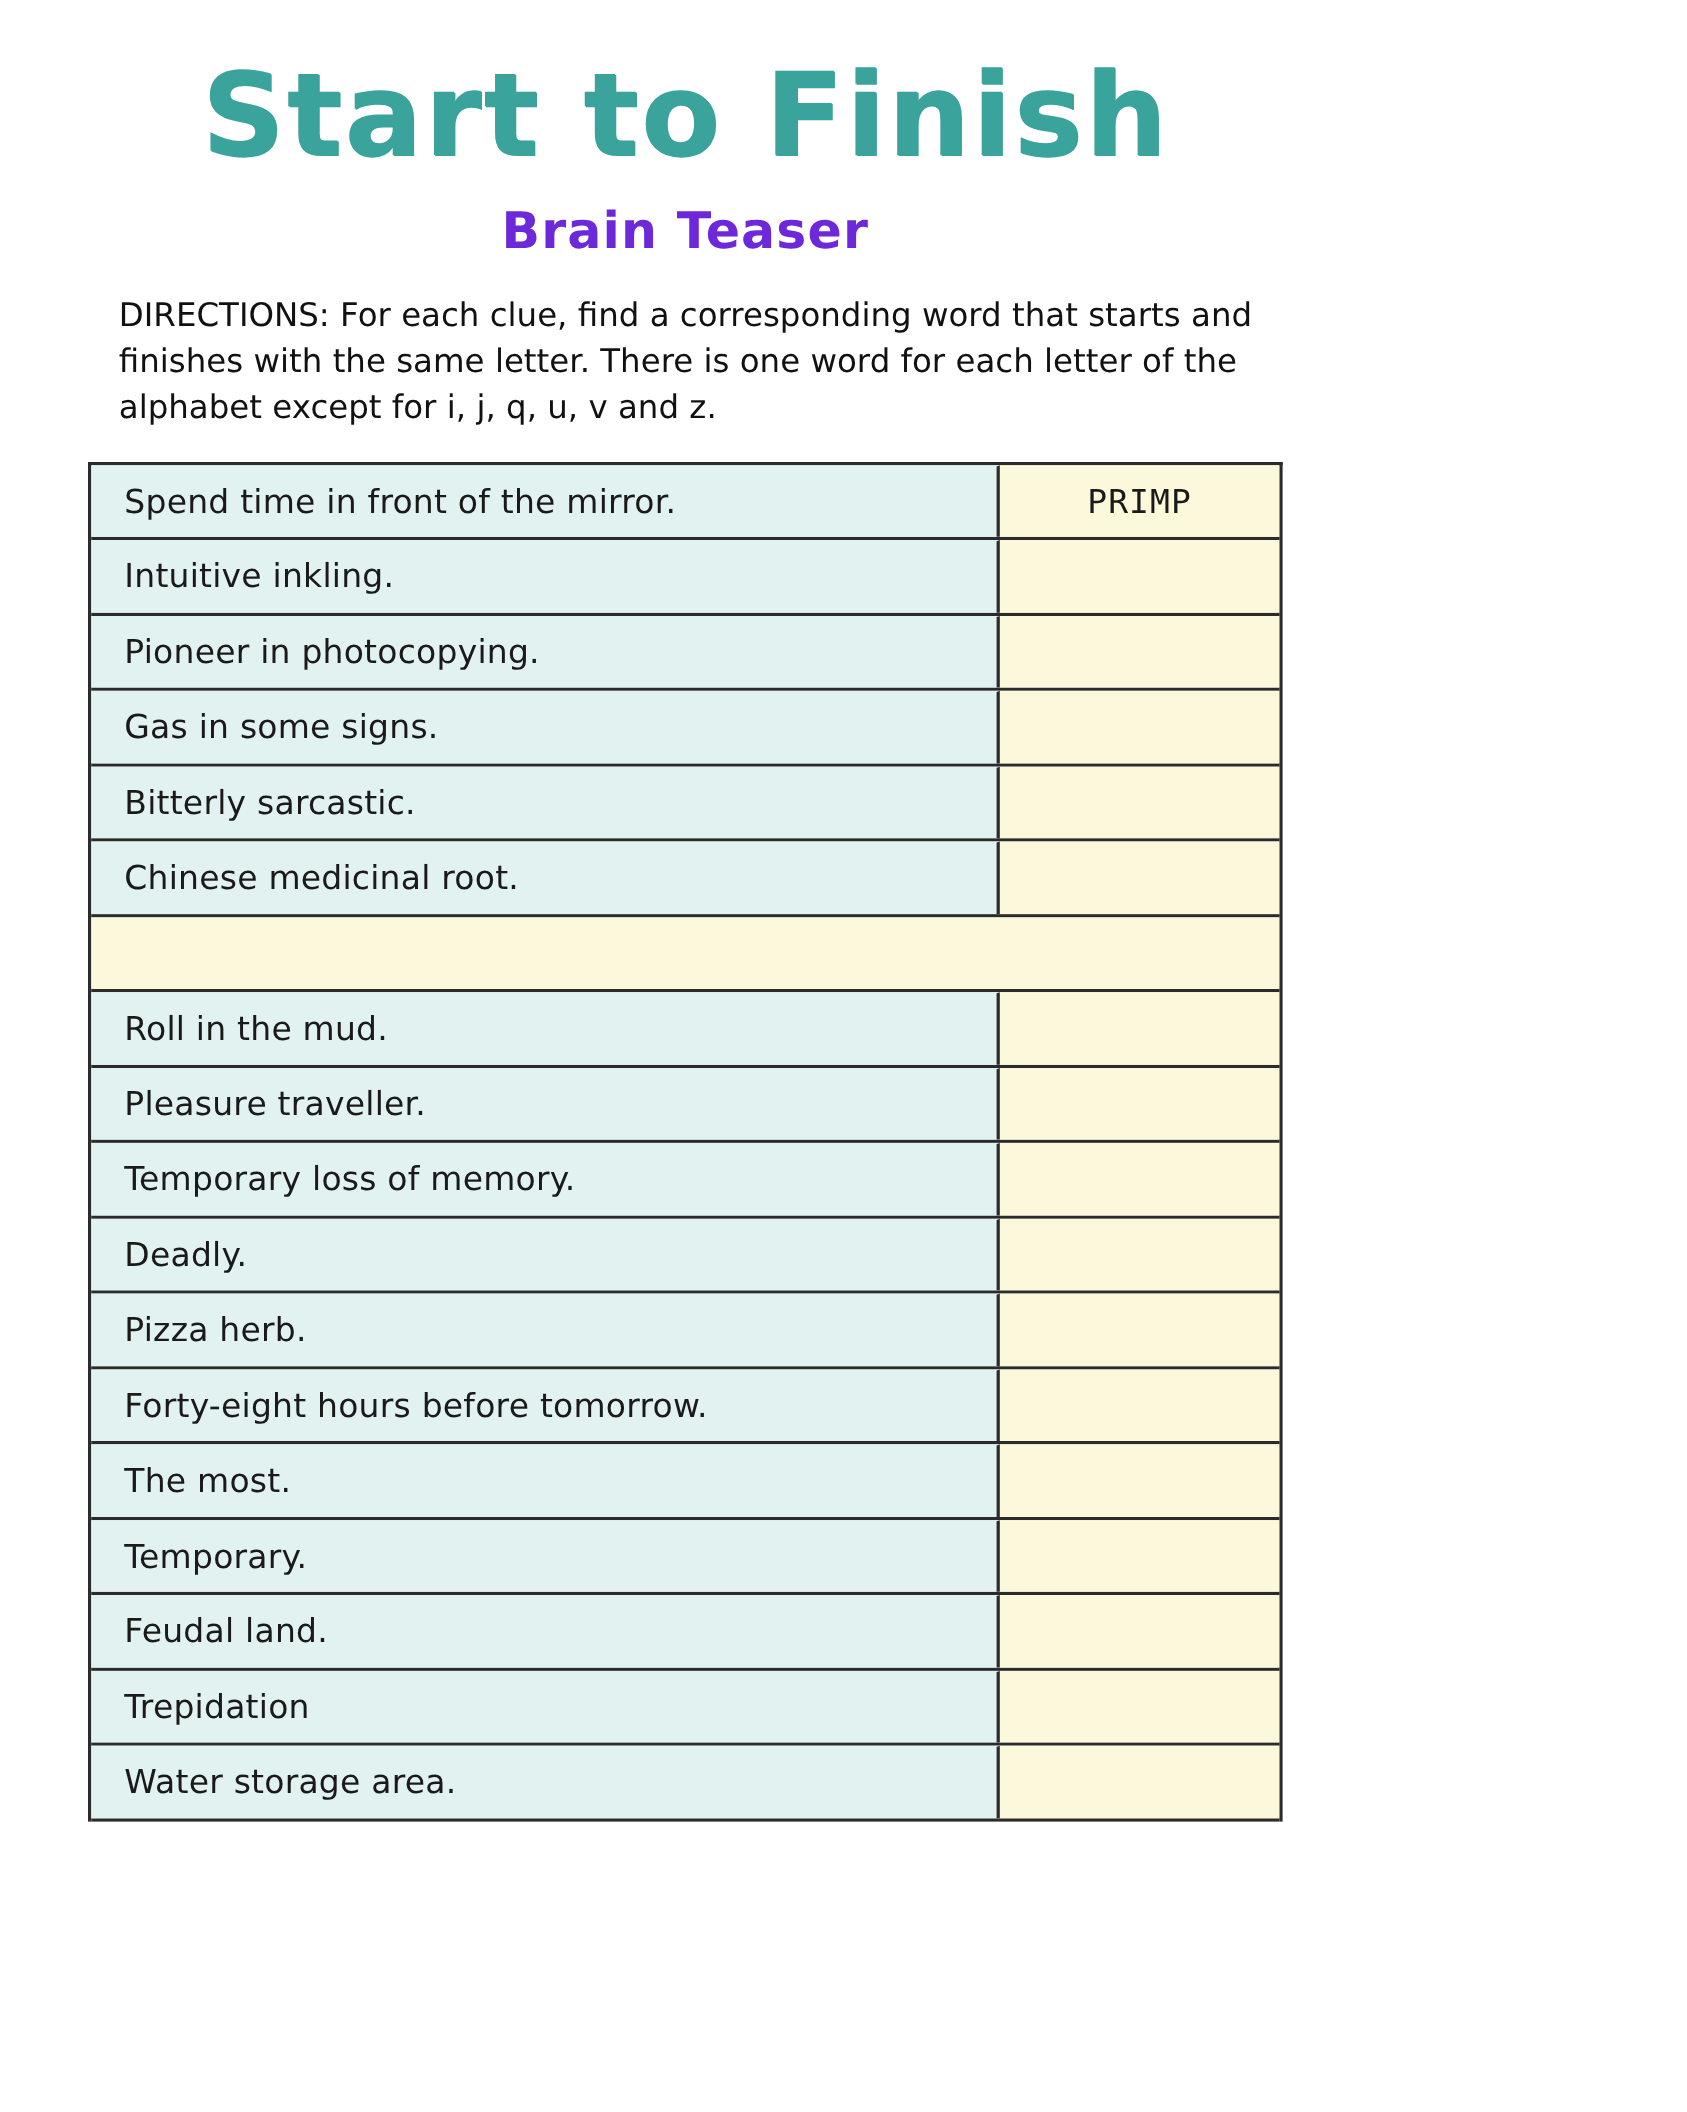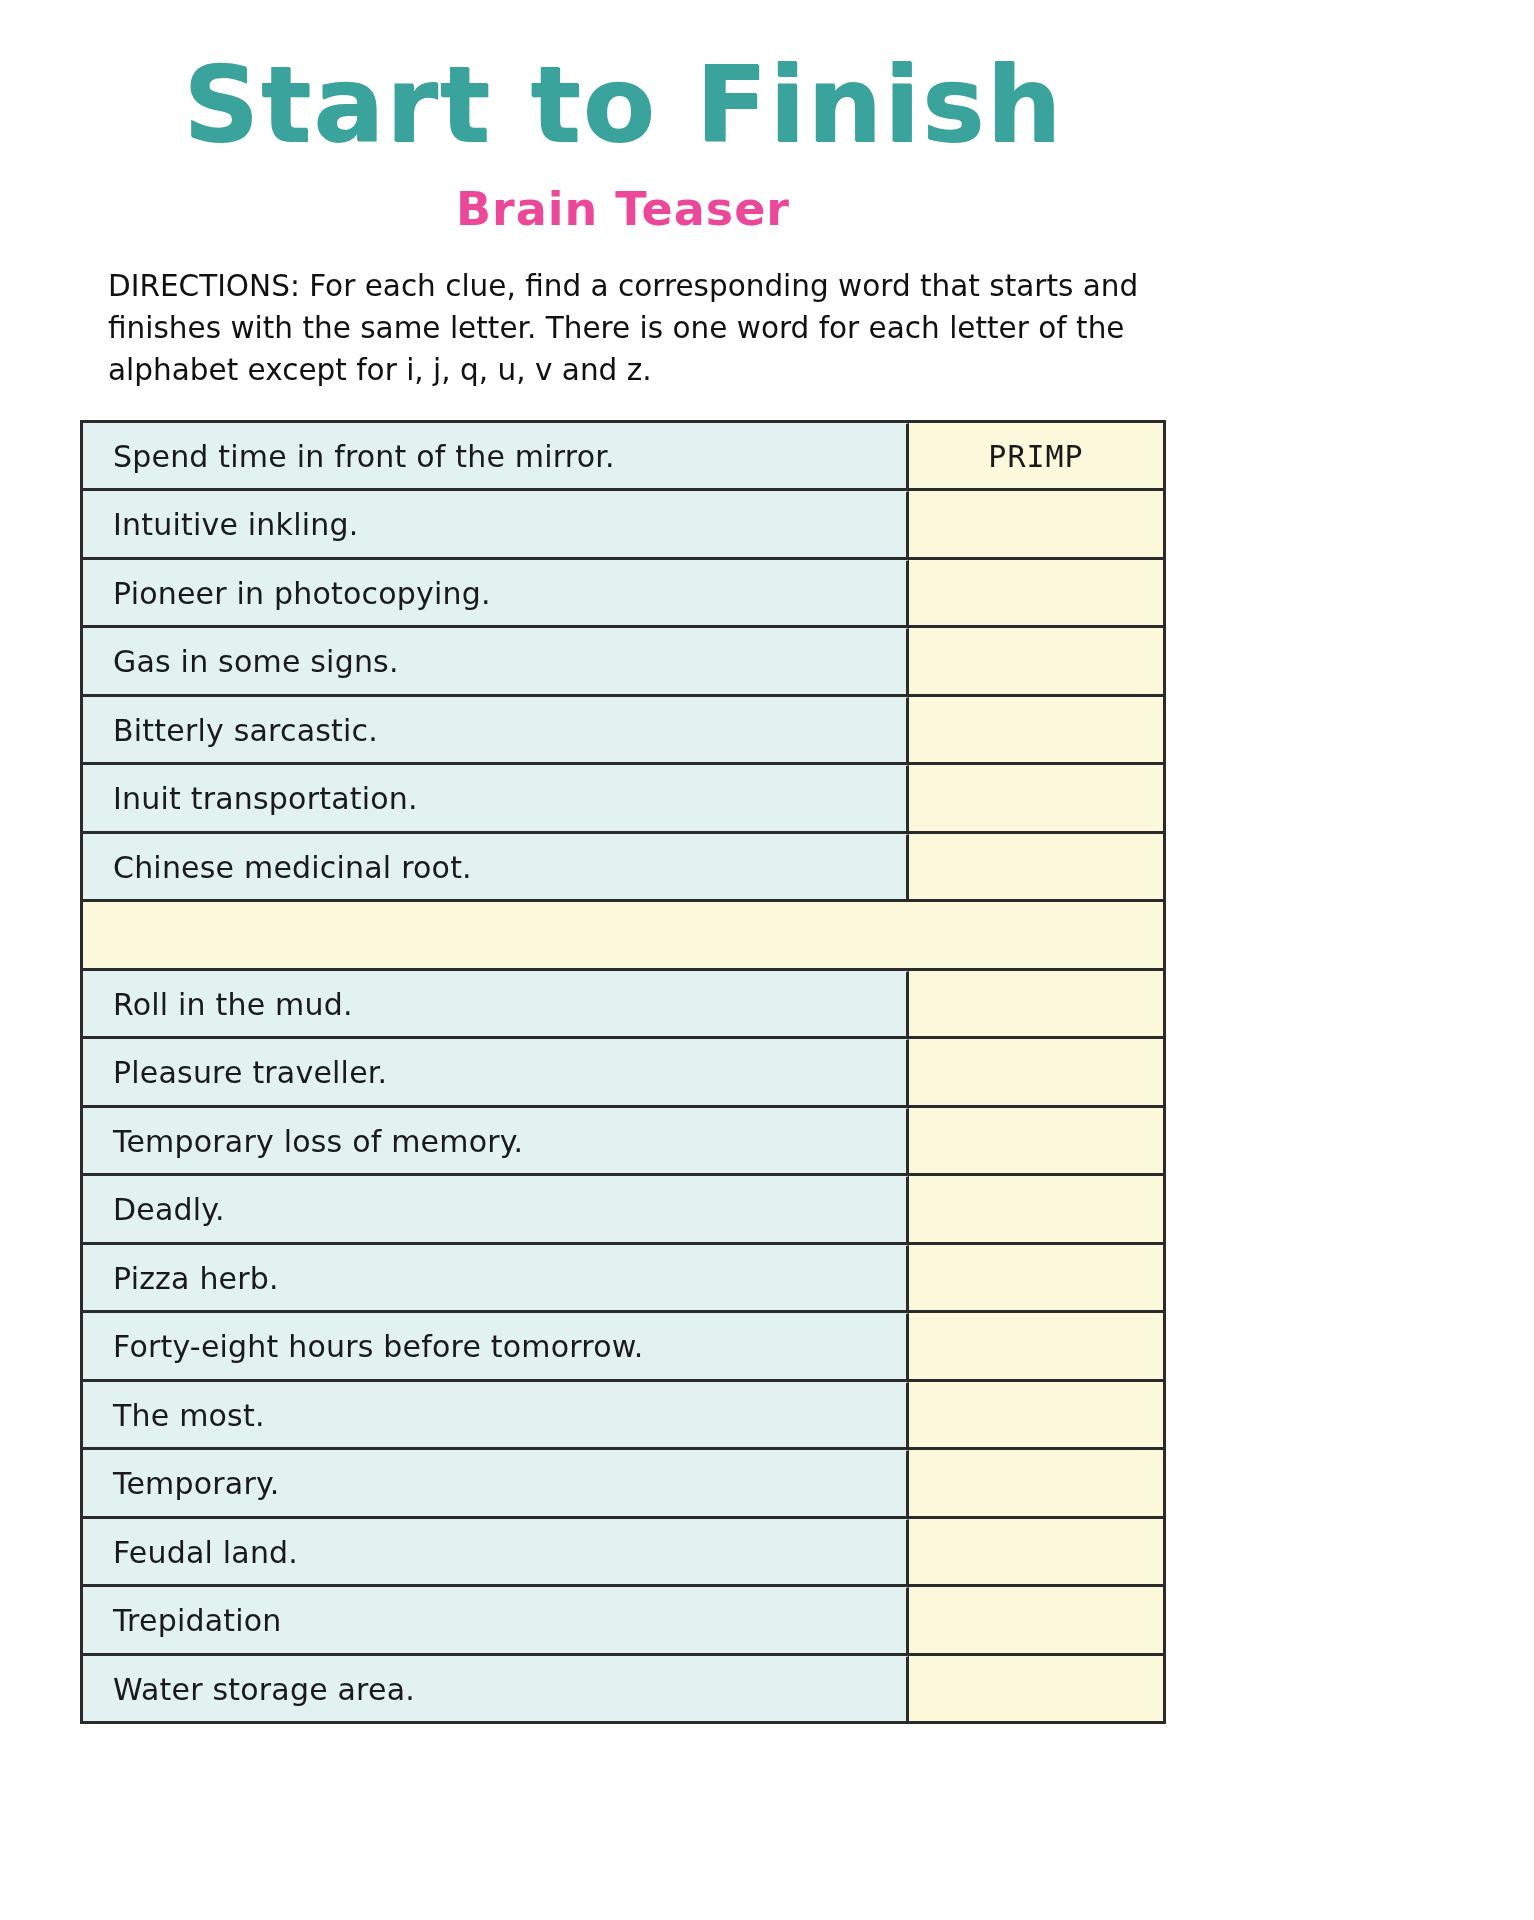--- a/index.html
+++ b/index.html
@@ -29,21 +29,21 @@
     font-size: 105px;
     letter-spacing: 2px;
     line-height: 1.05;
     margin: 10px 0 0 0;
     text-shadow: 1px 1px 0 #3aa39b;
   }
   .subtitle {
     text-align: center;
     font-family: "DejaVu Sans", sans-serif;
     font-size: 46px;
-    color: #ec4899;
+    color: #6d28d9;
     margin: 22px 0 0 0;
     letter-spacing: 1px;
   }
   .directions {
     font-family: "DejaVu Sans", sans-serif;
     font-size: 29.5px;
     line-height: 1.42;
     color: #111;
     margin: 30px 28px 0 38px;
     text-align: left;
@@ -116,24 +116,20 @@
       </div>
       <div class="row">
         <div class="cell-clue">Gas in some signs.</div>
         <div class="cell-answer"></div>
       </div>
       <div class="row">
         <div class="cell-clue">Bitterly sarcastic.</div>
         <div class="cell-answer"></div>
       </div>
       <div class="row">
-        <div class="cell-clue">Inuit  transportation.</div>
-        <div class="cell-answer"></div>
-      </div>
-      <div class="row">
         <div class="cell-clue">Chinese medicinal root.</div>
         <div class="cell-answer"></div>
       </div>
       <div class="row">
         <div class="cell-answer"></div>
       </div>
       <div class="row">
         <div class="cell-clue">Roll in the mud.</div>
         <div class="cell-answer"></div>
       </div>

